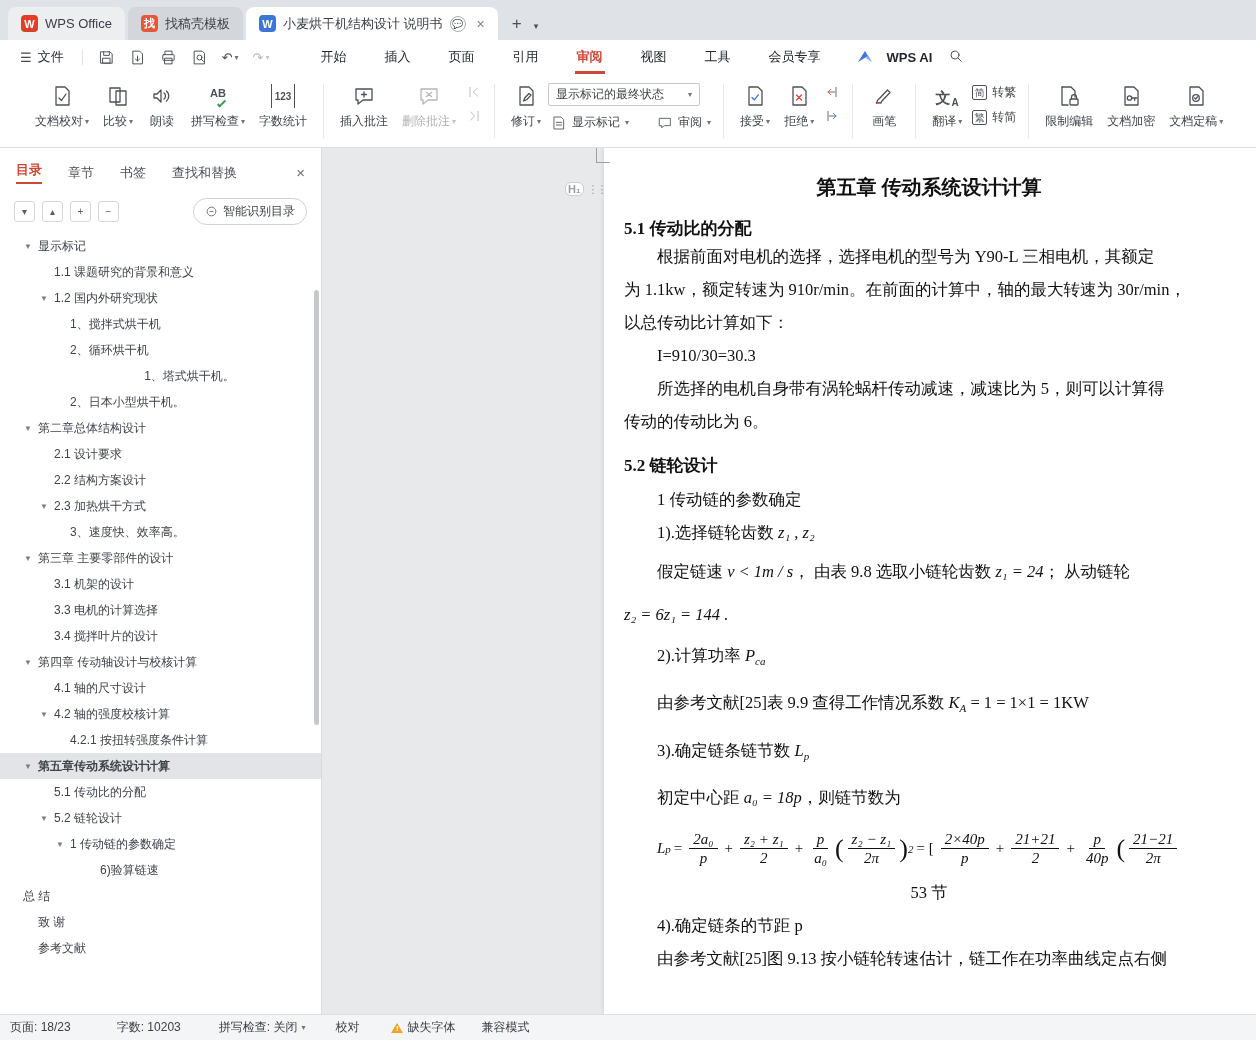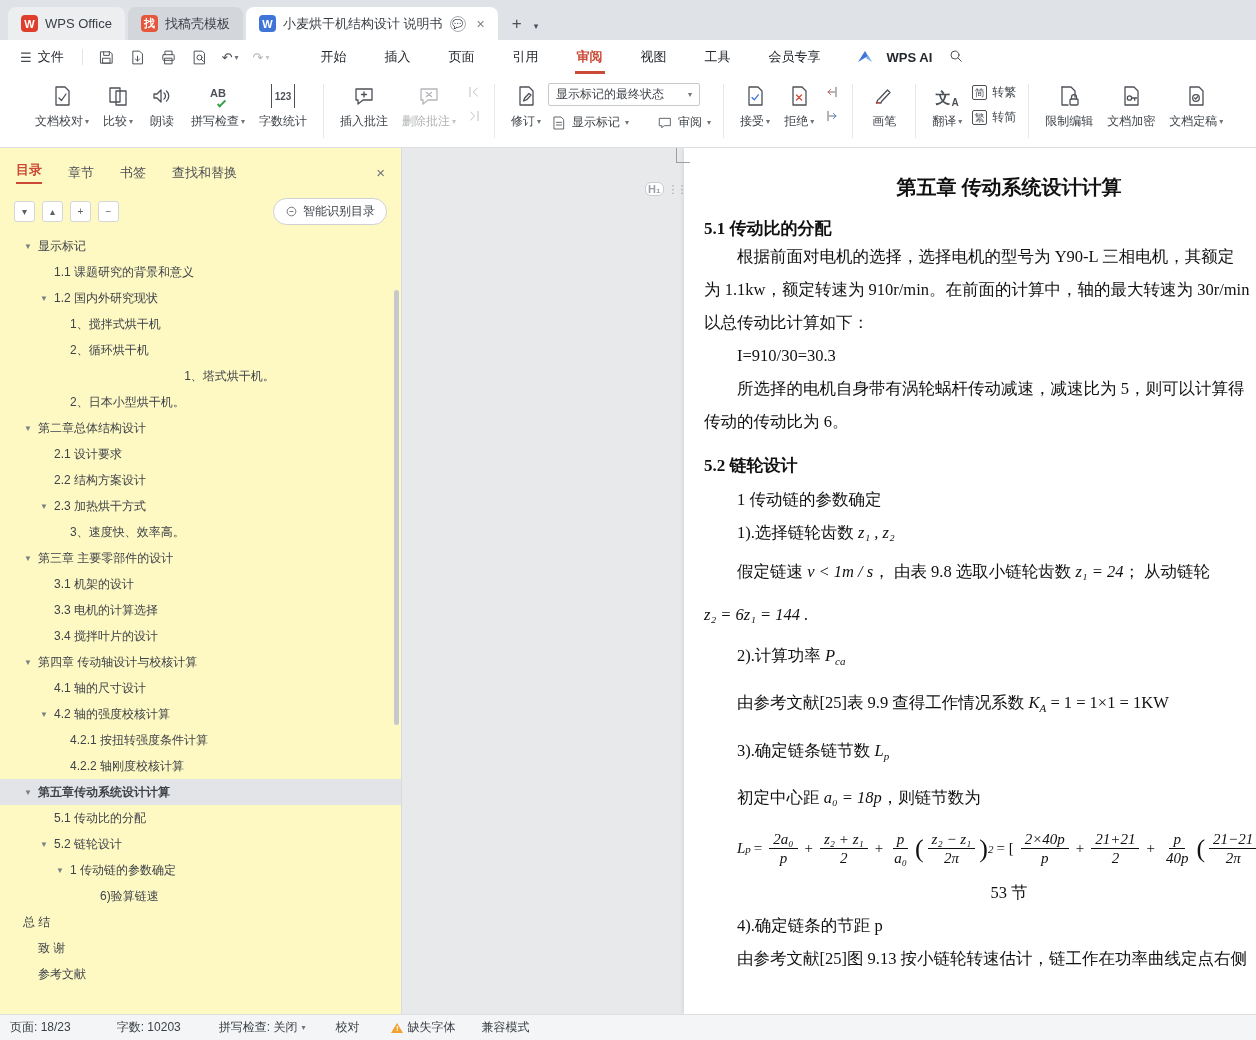--- a/index.html
+++ b/index.html
@@ -55,21 +55,21 @@
 .ltr-ic{font-size:11px;font-weight:bold;color:#4c5157;line-height:1;display:flex;flex-direction:column;align-items:flex-end;height:24px;justify-content:center;}
 .ckmark{width:9px;height:4px;border-left:2px solid #3a9e4d;border-bottom:2px solid #3a9e4d;transform:rotate(-45deg);margin-top:2px;}
 .cnt-ic{font-size:10px;font-weight:bold;color:#4c5157;border-left:1.5px solid #4c5157;border-right:1.5px solid #4c5157;padding:5px 3px;height:24px;display:flex;align-items:center;}
 .tr-ic{height:24px;display:flex;align-items:flex-end;font-weight:bold;color:#4c5157;}
 .tr-ic .big{font-size:15px;}
 .tr-ic .sm{font-size:10px;margin-left:1px;}
 .boxchar{width:15px;height:15px;border:1px solid #4c5157;border-radius:2px;font-size:10px;color:#4c5157;display:flex;align-items:center;justify-content:center;}
 
 
 .main{flex:1;display:flex;min-height:0;position:relative;}
-.sidebar{width:402px;flex:0 0 auto;background:#fef9c3;border-right:1px solid #d9dbde;position:relative;display:flex;flex-direction:column;}
+.sidebar{width:322px;flex:0 0 auto;background:#ffffff;border-right:1px solid #d9dbde;position:relative;display:flex;flex-direction:column;}
 .sb-tabs{display:flex;align-items:center;gap:26px;padding:13px 16px 9px 16px;font-size:13px;color:#4c5056;}
 .sb-tab.active{color:#ca4a36;font-weight:bold;border-bottom:2px solid #ca4a36;padding-bottom:3px;}
 .sb-close{margin-left:auto;color:#6f7478;font-size:15px;}
 .sb-toolbar{display:flex;align-items:center;gap:7px;padding:5px 14px 8px 14px;}
 .sb-tool{width:21px;height:21px;border:1px solid #d4d6d9;border-radius:3px;display:flex;align-items:center;justify-content:center;font-size:10px;color:#5a5f65;background:#fff;}
 .smart-btn{margin-left:auto;display:flex;align-items:center;gap:5px;border:1px solid #cfd1d5;border-radius:14px;padding:4px 11px;font-size:12px;color:#3f444a;background:#fff;}
 .smart-btn svg{width:13px;height:13px;stroke:#4c5157;fill:none;stroke-width:1.4;}
 .toc{flex:1;overflow:hidden;margin-top:-9px;padding-top:9px;}
 .toc-row{height:26px;display:flex;align-items:center;font-size:12px;color:#3f434a;white-space:nowrap;}
 .toc-row.selected{background:#e2e4e7;font-weight:bold;}
@@ -508,24 +508,20 @@
             <span class="toc-caret"></span>
             <span>4.1 轴的尺寸设计</span>
           </div>
           <div class="toc-row" style="padding-left: 40px;">
             <span class="toc-caret">▼</span>
             <span>4.2 轴的强度校核计算</span>
           </div>
           <div class="toc-row" style="padding-left: 56px;">
             <span class="toc-caret"></span>
             <span>4.2.1 按扭转强度条件计算</span>
-          </div>
-          <div class="toc-row" style="padding-left: 56px;">
-            <span class="toc-caret"></span>
-            <span>4.2.2 轴刚度校核计算</span>
           </div>
           <div class="toc-row selected" style="padding-left: 24px;">
             <span class="toc-caret">▼</span>
             <span>第五章传动系统设计计算</span>
           </div>
           <div class="toc-row" style="padding-left: 40px;">
             <span class="toc-caret"></span>
             <span>5.1 传动比的分配</span>
           </div>
           <div class="toc-row" style="padding-left: 40px;">

